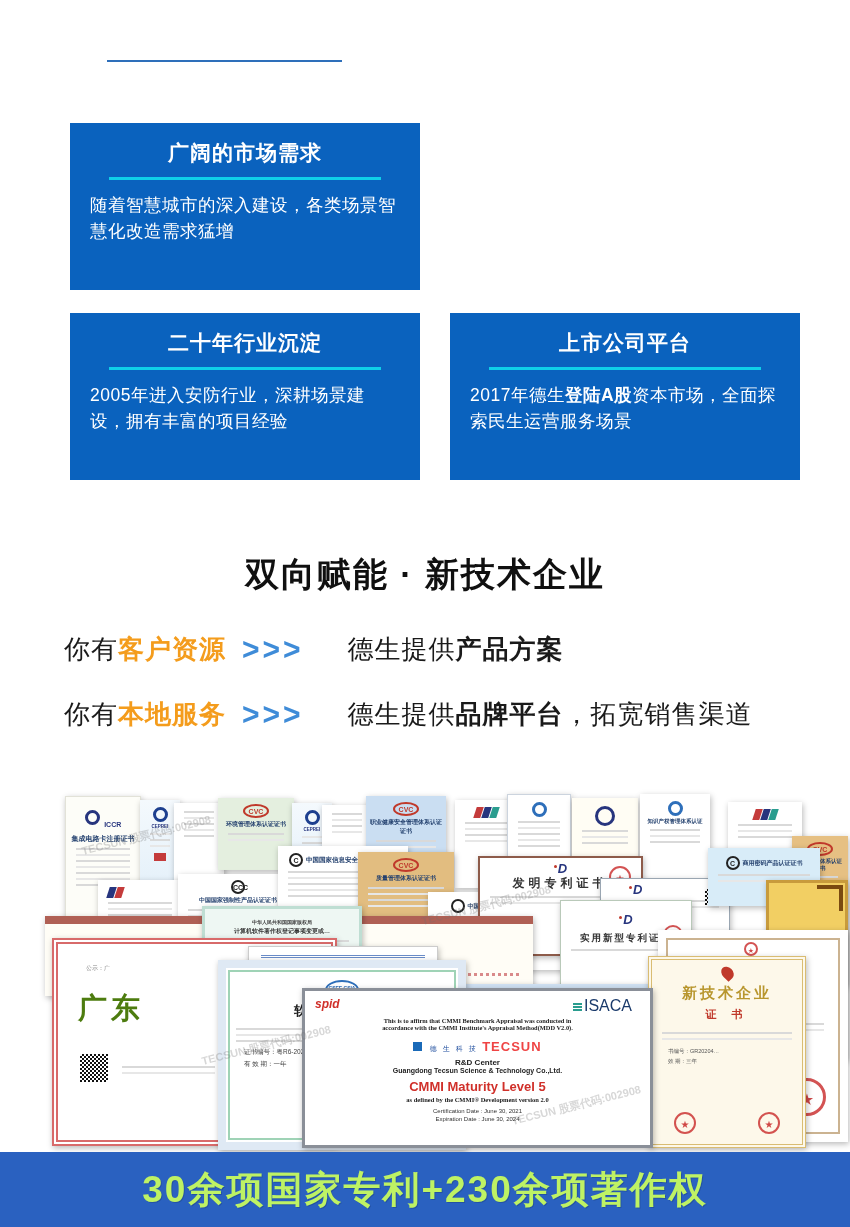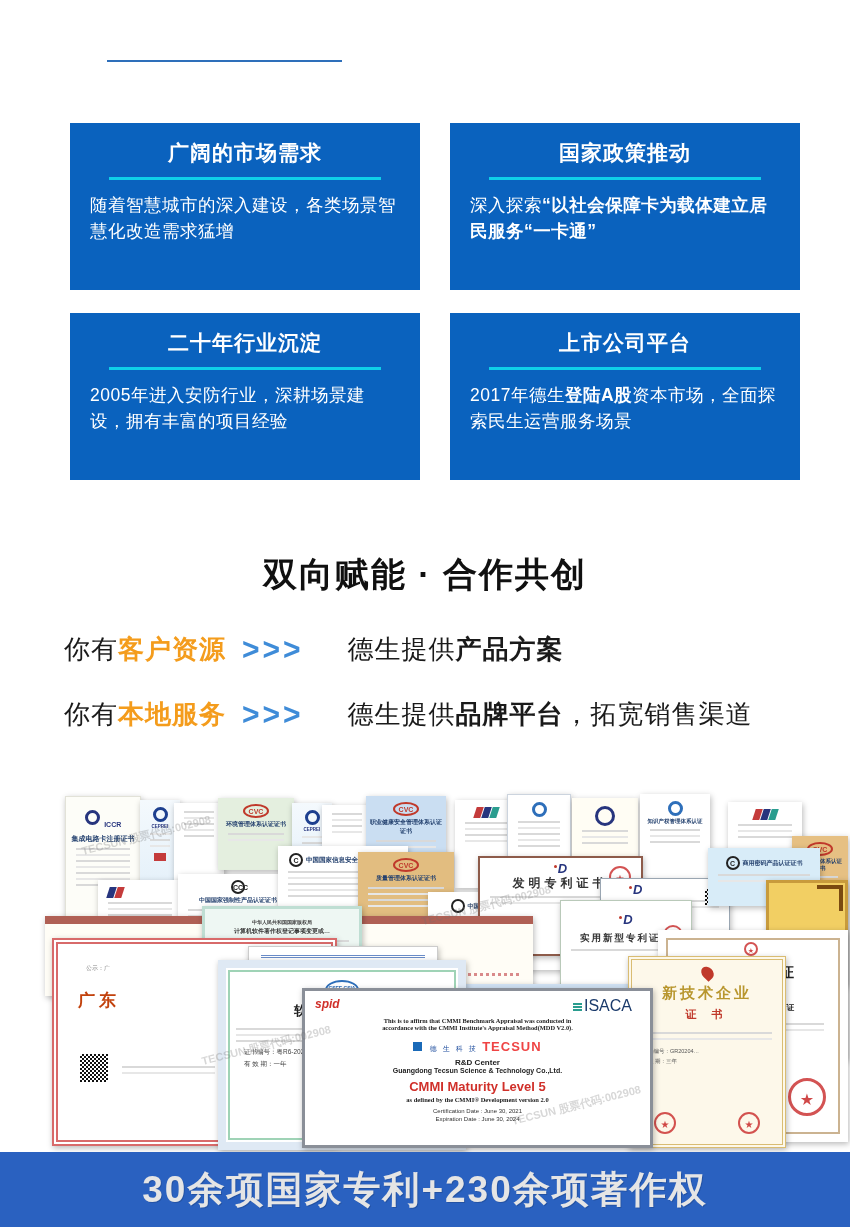--- a/index.html
+++ b/index.html
@@ -51,21 +51,21 @@
   .qr { background:conic-gradient(#111 25%,#fff 0 50%,#111 0 75%,#fff 0) 0 0/4px 4px; position:absolute; }
   .wm { position:absolute; color:rgba(110,110,110,.28); font-size:11px; font-weight:bold; transform:rotate(-14deg); white-space:nowrap; }
   .flame { width:11px; height:14px; background:#c0392b; border-radius:50% 50% 50% 0; transform:rotate(-45deg); margin:2px auto; }
   .grid-ico { display:inline-block; width:9px; height:9px; background:
      repeating-linear-gradient(0deg,#2a9d8f 0 2px,#fff 2px 3px),
      repeating-linear-gradient(90deg,rgba(42,157,143,.7) 0 2px,rgba(255,255,255,.7) 2px 3px); margin-right:2px; }
   .tec-sq { display:inline-block; width:9px; height:9px; background:#1a6ab8; margin-right:3px; }
 
   
   #footer-banner { position:absolute; left:0; top:1152px; width:850px; height:75px; background:#2a61c0; display:flex; align-items:center; justify-content:center; }
-  #footer-text { color:#e5e5e5; font-size:37px; font-weight:bold; letter-spacing:2px; text-shadow:1px 1px 0 rgba(0,0,0,.15); }
+  #footer-text { color:#bef264; font-size:37px; font-weight:bold; letter-spacing:2px; text-shadow:1px 1px 0 rgba(0,0,0,.15); }
 </style>
 </head>
 <body>
 
 <div id="page">
 
   <div id="hdr">
     <span class="chev chev1"><span class="chev-shape"></span></span>
     <span class="chev chev2"><span class="chev-shape"></span></span>
     <div id="hdr-title-wrap">
@@ -73,43 +73,36 @@
     </div>
   </div>
 
   <div class="adv-card" style="left:70px; top:123px;">
     <div class="adv-title">广阔的市场需求</div>
     <div class="adv-divider"></div>
     <div class="adv-body">
       <span>随着智慧城市的深入建设，各类场景智慧化改造需求猛增</span><span class="b"></span><span></span>
     </div>
   </div>
-  <div class="adv-card" style="left:450px; top:123px;">
-    <div class="adv-title">国家政策推动</div>
-    <div class="adv-divider"></div>
-    <div class="adv-body">
-      <span>深入探索</span><span class="b">“以社会保障卡为载体建立居民服务“一卡通”</span><span></span>
-    </div>
-  </div>
   <div class="adv-card" style="left:70px; top:313px;">
     <div class="adv-title">二十年行业沉淀</div>
     <div class="adv-divider"></div>
     <div class="adv-body">
       <span>2005年进入安防行业，深耕场景建设，拥有丰富的项目经验</span><span class="b"></span><span></span>
     </div>
   </div>
   <div class="adv-card" style="left:450px; top:313px;">
     <div class="adv-title">上市公司平台</div>
     <div class="adv-divider"></div>
     <div class="adv-body">
       <span>2017年德生</span><span class="b">登陆A股</span><span>资本市场，全面探索民生运营服务场景</span>
     </div>
   </div>
 
-  <div id="empower-title">双向赋能 · 合作共创</div>
+  <div id="empower-title">双向赋能 · 新技术企业</div>
 
   <div class="benefit-row" style="top:632px;">
     <span>你有</span>
       <span class="hl">客户资源</span>
       <span class="arrows">&gt;&gt;&gt;</span>
       <span>德生提供</span>
       <span class="b">产品方案</span>
   </div>
   <div class="benefit-row" style="top:697px;">
     <span>你有</span>
@@ -326,21 +319,21 @@
 
     <div class="cert" style="left:162px;top:118px;width:160px;height:92px;background:#eef7f3;border:3px solid #bfded3;">
       <div class="ctit" style="font-size:5px;color:#444;margin-top:6px;">中华人民共和国国家版权局</div>
       <div class="ctit" style="font-size:6px;margin-top:2px;color:#333;">计算机软件著作权登记事项变更或…</div>
       <div class="ln"></div>
         <div class="ln lt"></div>
     </div>
 
     <div class="cert" style="left:12px;top:150px;width:285px;height:208px;border:6px double #d86a6a;">
       <div style="font-size:6px;color:#888;margin:16px 0 0 24px;">公示：广</div>
-      <div style="font-size:17px;font-weight:bold;color:#c2410c;margin:16px 0 0 16px;letter-spacing:4px;">广东</div>
+      <div style="font-size:29px;font-weight:bold;color:#4d7c0f;margin:16px 0 0 16px;letter-spacing:4px;">广东</div>
       <div class="qr" style="width:28px;height:28px;left:22px;top:110px;"></div>
       <div style="position:absolute;left:58px;top:118px;right:110px;">
           <div class="ln"></div>
           <div class="ln lt"></div>
         </div>
     </div>
 
     <div class="cert" style="left:520px;top:112px;width:132px;height:115px;border:1px solid #b9c9b9;">
       <div class="pat-logo" style="margin-top:8px;"><i></i>D</div>
       <div class="ctit serif" style="font-size:9.5px;letter-spacing:2px;color:#333;margin-top:6px;">实用新型专利证书</div>
@@ -381,21 +374,21 @@
       <div class="seal" style="width:14px;height:14px;left:50%;margin-left:-9px;top:12px;font-size:7px;line-height:14px;">★</div>
       <div class="ctit serif" style="font-size:14px;letter-spacing:4px;color:#222;margin-top:30px;">生产许可证</div>
       <div style="text-align:center;font-size:6px;color:#666;margin-top:4px;">(副本)</div>
       <div class="ctit serif" style="font-size:7.5px;color:#222;margin-top:8px;">…品符合取得生产许可证</div>
       <div class="ln" style="margin:10px 20px 4px;"></div>
         <div class="ln lt" style="margin:4px 20px;"></div>
       <div class="seal" style="width:38px;height:38px;right:22px;bottom:26px;font-size:16px;line-height:38px;border-width:3px;">★</div>
       <div style="position:absolute;left:20px;bottom:16px;font-size:6.5px;color:#333;">2017 年　月　日</div>
     </div>
 
-    <div class="cert" style="left:588px;top:168px;width:158px;height:192px;background:#fdf8ea;border:4px double #d9bc72;">
+    <div class="cert" style="left:608px;top:168px;width:158px;height:192px;background:#fdf8ea;border:4px double #d9bc72;">
       <div class="flame"></div>
       <div style="text-align:center;font-size:15px;font-weight:bold;color:#b8962e;letter-spacing:3px;margin-top:4px;">新技术企业</div>
       <div style="text-align:center;font-size:11px;font-weight:bold;color:#c0392b;letter-spacing:6px;margin-top:4px;">证 书</div>
       <div class="ln" style="margin-top:10px;"></div>
         <div class="ln lt"></div>
       <div style="font-size:5.5px;color:#555;margin:8px 0 0 12px;">书编号：GR20204…</div>
       <div style="font-size:5.5px;color:#555;margin:3px 0 0 12px;">效 期：三年</div>
       <div class="seal" style="width:22px;height:22px;left:22px;bottom:10px;font-size:10px;line-height:22px;">★</div>
       <div class="seal" style="width:22px;height:22px;right:22px;bottom:10px;font-size:10px;line-height:22px;">★</div>
     </div>

